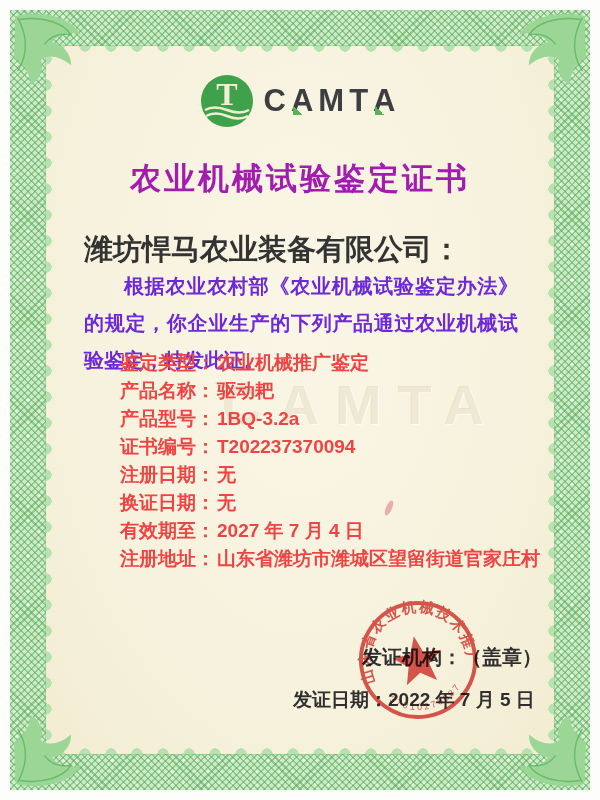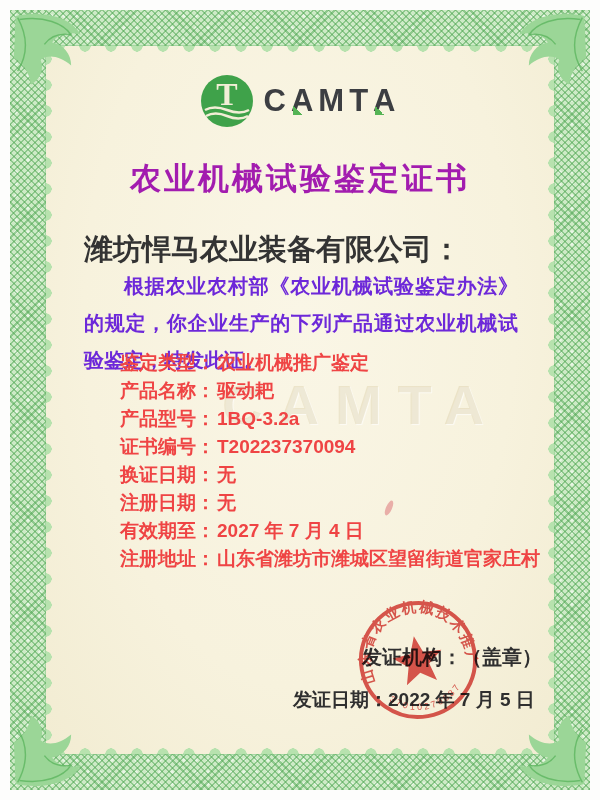--- a/index.html
+++ b/index.html
@@ -148,24 +148,24 @@
     <div class="frow">
       <span class="lab">产品名称：</span><span class="val">驱动耙</span>
     </div>
     <div class="frow">
       <span class="lab">产品型号：</span><span class="val">1BQ-3.2a</span>
     </div>
     <div class="frow">
       <span class="lab">证书编号：</span><span class="val">T202237370094</span>
     </div>
     <div class="frow">
-      <span class="lab">换证日期：</span><span class="val">无</span>
+      <span class="lab">注册日期：</span><span class="val">无</span>
     </div>
     <div class="frow">
-      <span class="lab">注册日期：</span><span class="val">无</span>
+      <span class="lab">换证日期：</span><span class="val">无</span>
     </div>
     <div class="frow">
       <span class="lab">有效期至：</span><span class="val">2027 年 7 月 4 日</span>
     </div>
     <div class="frow">
       <span class="lab">注册地址：</span><span class="val">山东省潍坊市潍城区望留街道官家庄村</span>
     </div>
   </div>
 
   <div class="issuer">

